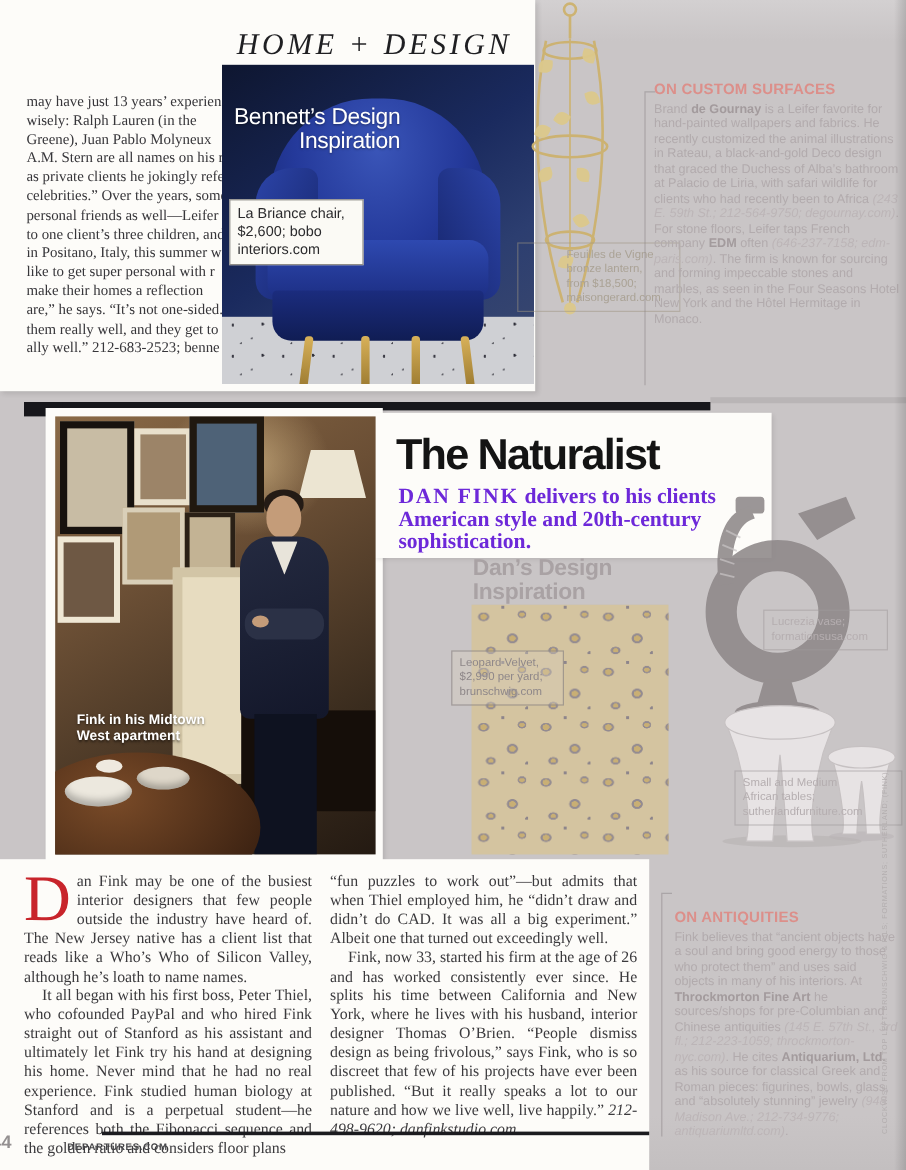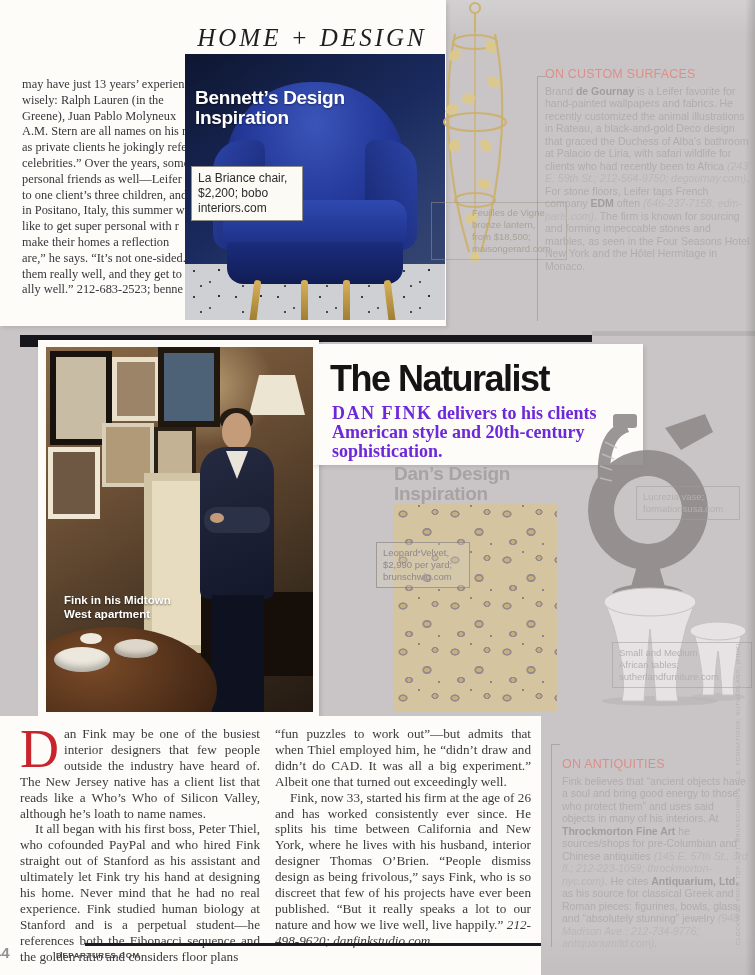--- a/index.html
+++ b/index.html
@@ -32,31 +32,31 @@
         background:radial-gradient(ellipse at 50% 28%,#3a55b8 0%,#24399a 55%,#16266e 100%);}
   .chair-arm{position:absolute;top:58px;width:52px;height:110px;background:linear-gradient(115deg,#2c44a8,#16256b);}
   .chair-arm.l{left:-2px;border-radius:30px 10px 6px 16px;}
   .chair-arm.r{right:-2px;border-radius:10px 30px 16px 6px;background:linear-gradient(245deg,#2c44a8,#16256b);}
   .chair-seat{position:absolute;left:8px;top:118px;width:184px;height:48px;border-radius:16px 16px 10px 10px;
         background:linear-gradient(180deg,#2e49b0,#1d2f85);}
   .chair-skirt{position:absolute;left:12px;top:160px;width:176px;height:42px;border-radius:4px 4px 16px 16px;
         background:linear-gradient(180deg,#1b2c7e,#101d54);}
   .chair-leg{position:absolute;top:198px;width:7px;height:56px;border-radius:3px;
         background:linear-gradient(180deg,#d8b159,#8a6a24);}
-  .bennett-label{position:absolute;left:10px;top:34px;font-size:19px;line-height:20px;font-weight:700;
-        color:#ffffff;letter-spacing:-.3px;text-shadow:0 1px 2px rgba(0,0,0,.4);}
+  .bennett-label{position:absolute;left:10px;top:34px;font-size:19px;line-height:20px;font-weight:400;
+        color:#ffffff;letter-spacing:-.3px;text-shadow:0 1px 2px rgba(0,0,0,.4);text-align:right;}
   .caption-box{position:absolute;border:1px solid rgba(130,125,122,.65);padding:4px 6px;font-size:9.5px;line-height:12px;}
   .chair-cap{left:6px;top:112px;width:98px;background:#fbfaf5;border-color:#8f8d88;
         color:#2b2b2d;font-size:12px;line-height:15px;}
   
   .lantern{position:absolute;left:425px;top:0;width:100px;height:268px;}
   .lantern-cap{left:431px;top:202px;width:88px;color:#aaa295;border-color:rgba(160,150,130,.5);padding-left:40px;}
   
   .sidebar{position:absolute;color:#b2abad;font-size:10.5px;line-height:12.5px;}
-  .sidebar h3{margin:0 0 4px 0;font-size:12.5px;letter-spacing:.2px;color:#dc8f8a;font-weight:400;}
+  .sidebar h3{margin:0 0 4px 0;font-size:12.5px;letter-spacing:.2px;color:#dc8f8a;font-weight:700;}
   .sidebar p{margin:0;}
   .sidebar .rt-b{font-weight:700;color:#a39b9d;}
   .sidebar .rt-i{font-style:italic;color:#bcb5b7;}
   .surfaces{left:545px;top:68px;width:205px;}
   .antiquities{left:562px;top:730px;width:186px;margin-top:28px;}
   .card-edge{position:absolute;width:8px;border-left:1px solid rgba(140,134,136,.5);border-top:1px solid rgba(140,134,136,.5);}
   .ce1{left:537px;top:76px;height:244px;}
   .ce2{left:551px;top:744px;height:202px;}
   
   .black-bar{position:absolute;left:20px;top:335px;width:572px;height:7px;background:#17171b;}
@@ -118,21 +118,21 @@
           radial-gradient(ellipse 8px 6px at 16px 38px,#847b83 48%,transparent 55%),
           radial-gradient(ellipse 4px 3px at 42px 8px,#c9a95e 55%,transparent 62%),
           radial-gradient(ellipse 7px 6px at 42px 8px,#847b83 48%,transparent 55%),
           radial-gradient(circle 2px at 46px 40px,#7d747c 60%,transparent 68%),
           radial-gradient(circle 2px at 26px 2px,#7d747c 60%,transparent 68%);
         background-size:52px 46px;}
   .leopard::after{content:"";position:absolute;inset:0;background:rgba(201,197,198,.22);}
   .leopard-cap{left:376px;top:542px;width:80px;color:#8e8789;border-color:rgba(120,114,116,.55);
         background:rgba(215,205,190,.35);font-size:9.5px;}
   .vase{position:absolute;left:553px;top:398px;width:180px;height:235px;}
-  .vase-cap{left:636px;top:486px;width:90px;color:#b5aeb0;border-color:rgba(160,154,156,.55);}
+  .vase-cap{left:636px;top:508px;width:90px;color:#b5aeb0;border-color:rgba(160,154,156,.55);}
   .tables{position:absolute;left:598px;top:575px;width:152px;height:132px;}
   .tables-cap{left:612px;top:642px;width:126px;color:#b5aeb0;border-color:rgba(160,154,156,.55);}
   
   .white-bottom{position:absolute;left:0;top:716px;width:541px;height:259px;background:#fdfcf9;}
   .art-col{position:absolute;top:726px;font-family:"Liberation Serif",serif;font-size:13.2px;line-height:15.9px;
         color:#3b3a3d;text-align:justify;}
   .col1{left:20px;width:240px;}
   .col2{left:275px;width:256px;}
   .art-col p{margin:0;}
   .art-col p.indent{text-indent:15px;}
@@ -183,21 +183,21 @@
       <div class="chair-leg" style="left:86px;"></div>
       <div class="chair-leg" style="left:128px;"></div>
       <div class="chair-leg" style="left:172px;transform:rotate(-7deg);"></div>
     </div>
     <div class="bennett-label">
         <div>Bennett’s Design</div>
         <div>Inspiration</div>
       </div>
     <div class="caption-box chair-cap">
         <div>La Briance chair,</div>
-        <div>$2,200; bobo</div>
+        <div>$2,600; bobo</div>
         <div>interiors.com</div>
       </div>
   </div>
 
   <svg class="lantern" viewBox="0 0 100 268">
     <g fill="none" stroke="#cdb26e" stroke-width="2.2" opacity="0.95">
       <circle cx="50" cy="8" r="5"></circle>
       <path d="M50 13 v19"></path>
       <path d="M30 34 C 18 92, 20 172, 44 252"></path>
       <path d="M70 34 C 82 92, 80 172, 56 252"></path>

